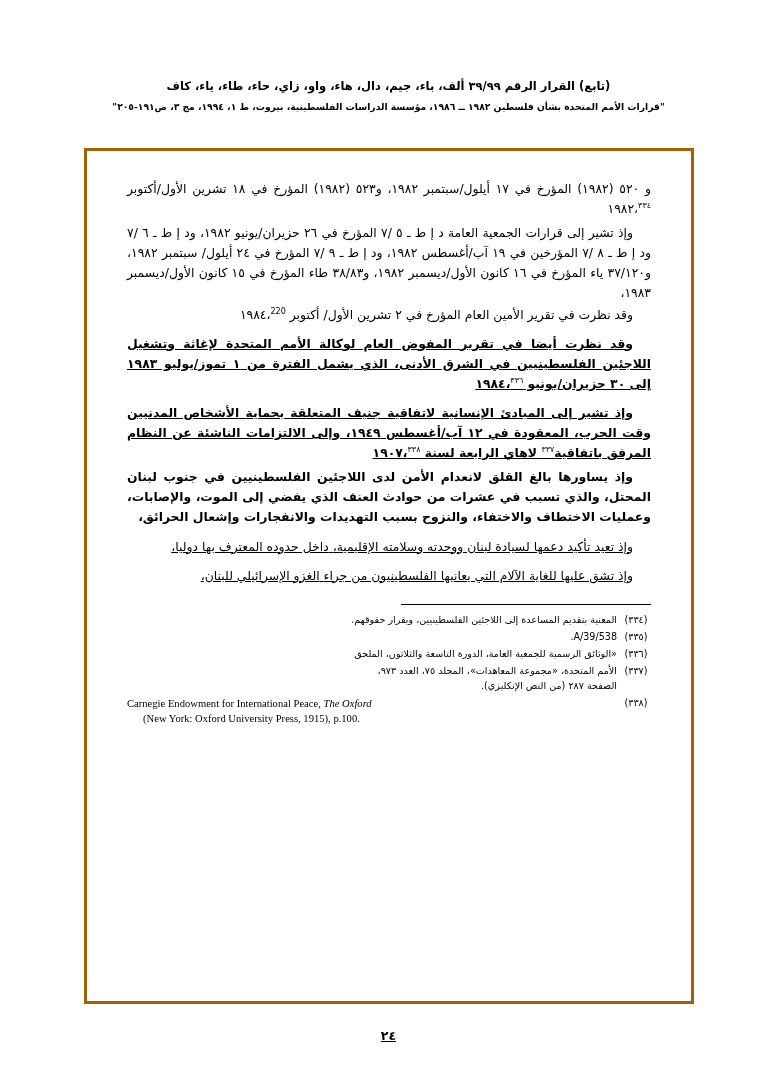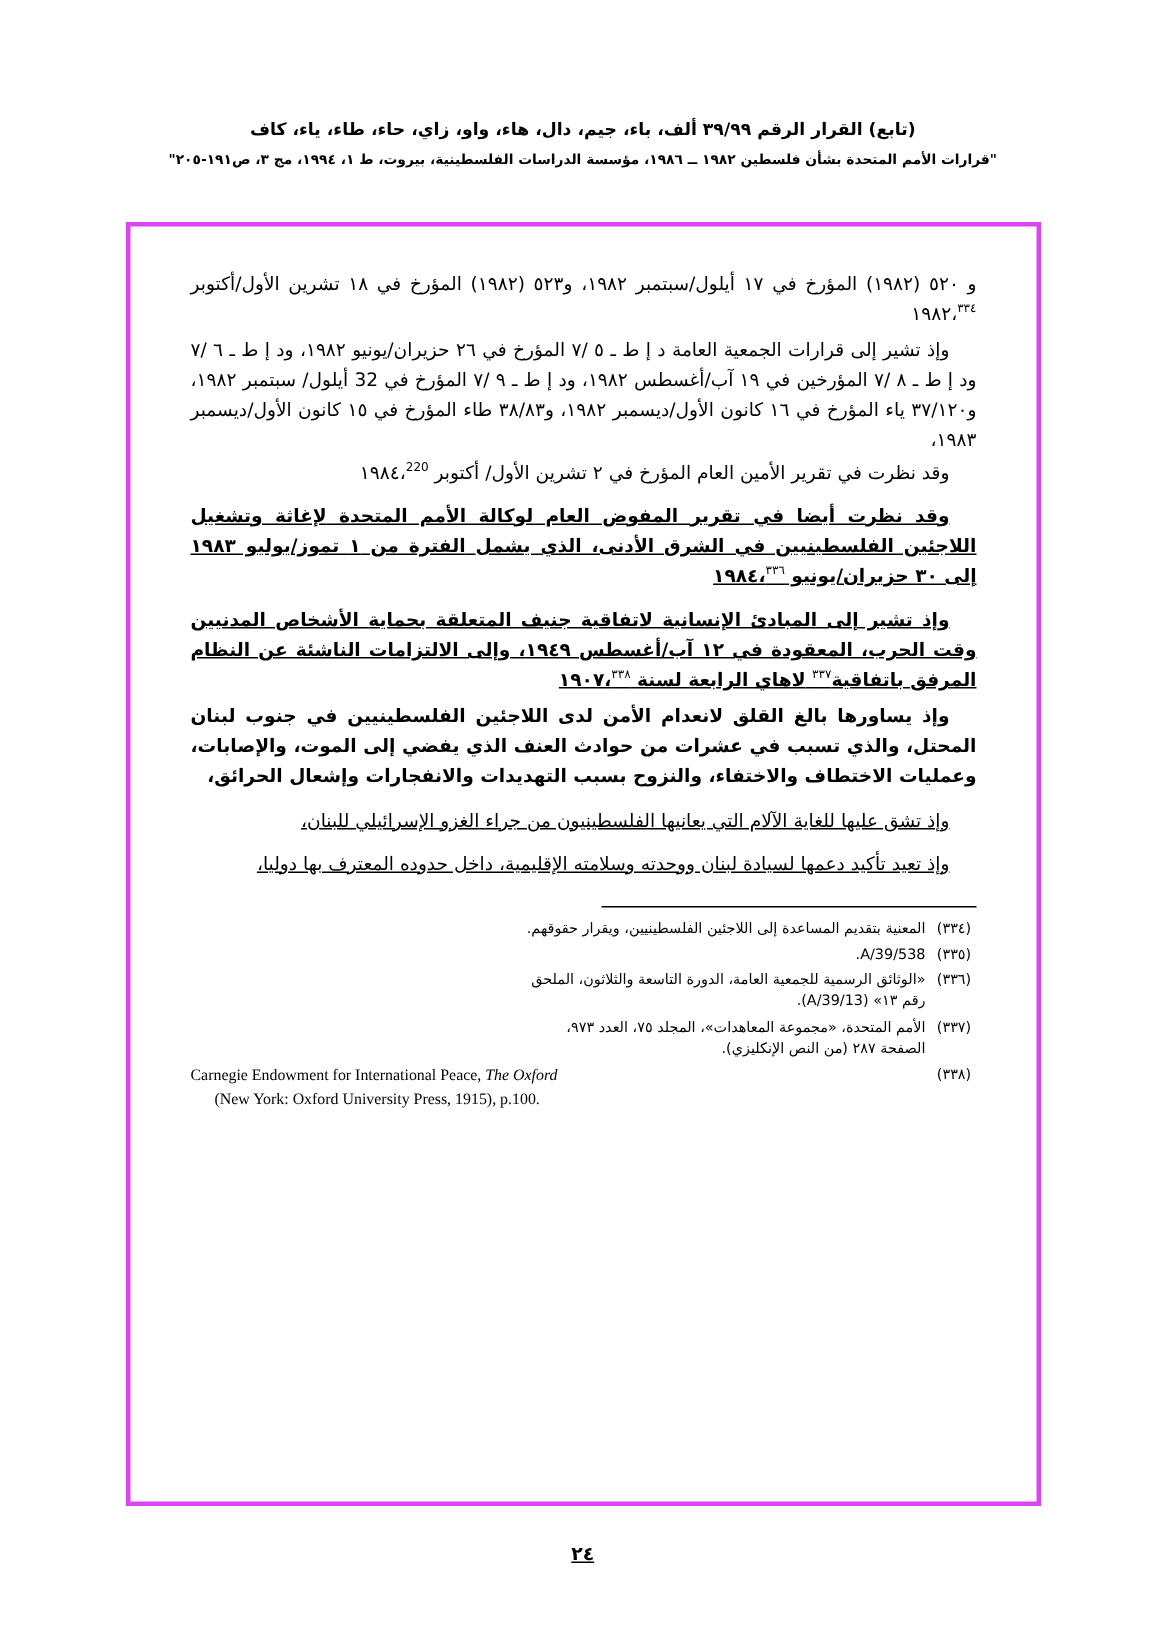--- a/index.html
+++ b/index.html
@@ -41,21 +41,21 @@
     direction: rtl;
   }
 
   
   .frame {
     position: absolute;
     top: 148px;
     left: 84px;
     width: 610px;
     height: 856px;
-    border: 3px solid #d946ef;
+    border: 3px solid #a16207;
     box-sizing: border-box;
     background: #ffffff;
   }
   .frame-inner {
     padding: 28px 40px 0 40px;
     box-sizing: border-box;
     height: 100%;
     position: relative;
   }
 
@@ -164,21 +164,21 @@
       <div class="body-text">
 
         <p class="para">
           <span>و ٥٢٠ (١٩٨٢) المؤرخ في ١٧ أيلول/سبتمبر ١٩٨٢، و٥٢٣</span>
           <span>(١٩٨٢) المؤرخ في ١٨ تشرين الأول/أكتوبر ١٩٨٢،</span><span class="sup">٣٣٤</span>
         </p>
 
         <p class="para indent gap-sm">
           <span>وإذ تشير إلى قرارات الجمعية العامة د إ ط ـ ٥ /٧ المؤرخ في ٢٦</span>
           <span>حزيران/يونيو ١٩٨٢، ود إ ط ـ ٦ /٧ ود إ ط ـ ٨ /٧ المؤرخين في</span>
-          <span>١٩ آب/أغسطس ١٩٨٢، ود إ ط ـ ٩ /٧ المؤرخ في 32 أيلول/</span>
+          <span>١٩ آب/أغسطس ١٩٨٢، ود إ ط ـ ٩ /٧ المؤرخ في ٢٤ أيلول/</span>
           <span>سبتمبر ١٩٨٢، و٣٧/١٢٠ ياء المؤرخ في ١٦ كانون الأول/ديسمبر</span>
           <span>١٩٨٢، و٣٨/٨٣ طاء المؤرخ في ١٥ كانون الأول/ديسمبر ١٩٨٣،</span>
         </p>
 
         <p class="para indent">
           <span>وقد نظرت في تقرير الأمين العام المؤرخ في ٢ تشرين الأول/</span>
           <span>أكتوبر ١٩٨٤،</span><span class="sup">220</span>
         </p>
 
         <p class="para indent gap bold">
@@ -196,29 +196,29 @@
 
         <p class="para indent gap-sm bold">
           <span>وإذ يساورها بالغ القلق لانعدام الأمن لدى اللاجئين الفلسطينيين</span>
           <span>في جنوب لبنان المحتل، والذي تسبب في عشرات من حوادث</span>
           <span>العنف الذي يفضي إلى الموت، والإصابات، وعمليات الاختطاف</span>
           <span>والاختفاء، والنزوح بسبب التهديدات والانفجارات وإشعال</span>
           <span>الحرائق،</span>
         </p>
 
         <p class="para indent gap">
+          <span>وإذ تعيد تأكيد دعمها لسيادة لبنان ووحدته وسلامته الإقليمية،</span>
+          <span>داخل حدوده المعترف بها دوليا،</span>
+        </p>
+
+        <p class="para indent gap">
           <span>وإذ تشق عليها للغاية الآلام التي يعانيها الفلسطينيون من جراء</span>
           <span>الغزو الإسرائيلي للبنان،</span>
         </p>
 
-        <p class="para indent gap">
-          <span>وإذ تعيد تأكيد دعمها لسيادة لبنان ووحدته وسلامته الإقليمية،</span>
-          <span>داخل حدوده المعترف بها دوليا،</span>
-        </p>
-
       </div>
 
       <div class="fn-rule"></div>
 
       <div class="footnotes">
 
         <div class="fn">
           <div class="fn-num">(٣٣٤)</div>
           <div class="fn-body">
             <span>المعنية بتقديم المساعدة إلى اللاجئين الفلسطينيين، ويقرار حقوقهم.</span>
@@ -229,21 +229,20 @@
           <div class="fn-num">(٣٣٥)</div>
           <div class="fn-body">
             <span>A/39/538.</span>
           </div>
         </div>
 
         <div class="fn">
           <div class="fn-num">(٣٣٦)</div>
           <div class="fn-body">
             <span>«الوثائق الرسمية للجمعية العامة، الدورة التاسعة والثلاثون، الملحق</span>
-            <span class="cont">رقم ١٣» (A/39/13).</span>
           </div>
         </div>
 
         <div class="fn">
           <div class="fn-num">(٣٣٧)</div>
           <div class="fn-body">
             <span>الأمم المتحدة، «مجموعة المعاهدات»، المجلد ٧٥، العدد ٩٧٣،</span>
             <span class="cont">الصفحة ٢٨٧ (من النص الإنكليزي).</span>
           </div>
         </div>

